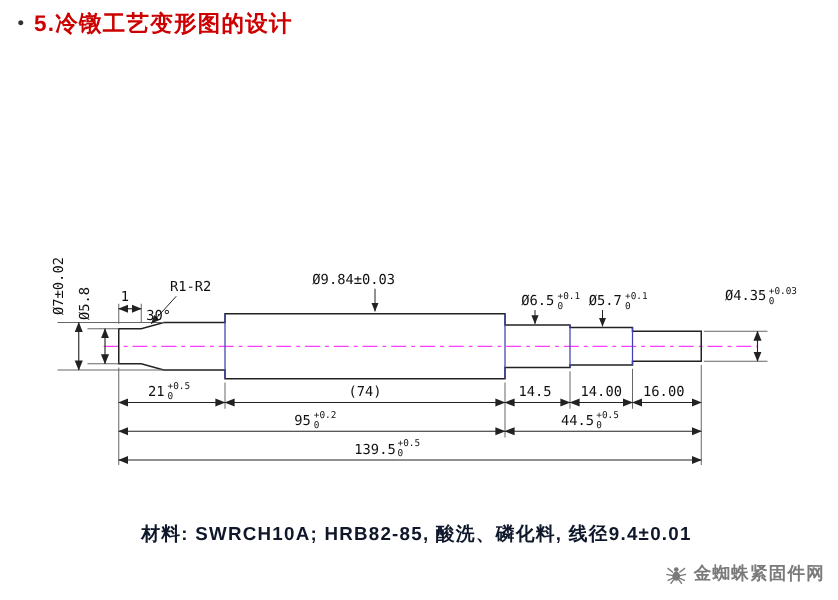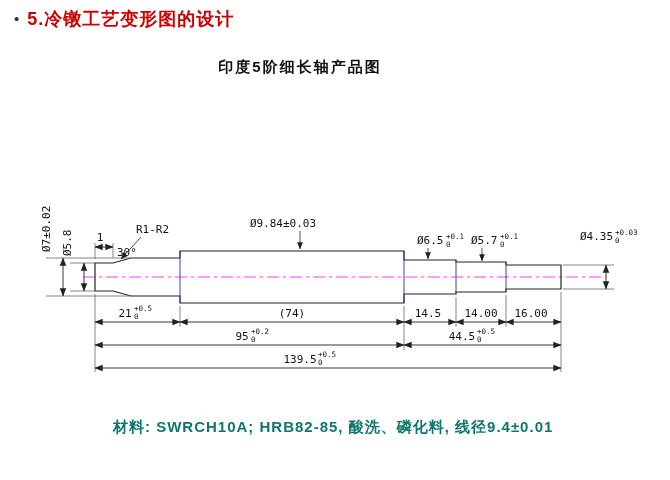--- a/index.html
+++ b/index.html
@@ -6,21 +6,21 @@
   .page{position:relative;width:670px;height:480px;background:#ffffff;overflow:hidden;
         font-family:"Liberation Sans",sans-serif;}
   .title-row{position:absolute;left:14px;top:8px;display:flex;align-items:flex-start;}
   .bullet{color:#333;font-size:15px;line-height:22px;margin-right:8px;}
   .page-title{margin:0;font-size:18px;font-weight:bold;color:var(--title-red,#cc0000);
               letter-spacing:1px;line-height:22px;}
   .subtitle{position:absolute;left:150px;top:58px;width:300px;text-align:center;
             font-size:15px;font-weight:bold;color:#111;letter-spacing:2px;}
   .drawing{position:absolute;left:0;top:0;}
   .material{position:absolute;left:113px;top:418px;font-size:15px;font-weight:bold;
-            color:#0f766e;letter-spacing:1px;}
+            color:#0f172a;letter-spacing:1px;}
   .watermark{position:absolute;right:10px;top:450px;display:flex;align-items:center;
              color:var(--watermark-gray,#7a7a7a);font-size:14px;font-weight:bold;letter-spacing:1px;}
   .watermark svg{margin-right:4px;}
 
   
   .outline{fill:none;stroke:var(--line-dark,#222);stroke-width:1.2;}
   .stepline{stroke:var(--step-blue,#4040b0);stroke-width:1;}
   .center{stroke:var(--centerline-magenta,#ff3dff);stroke-width:1;stroke-dasharray:12 4 3 4;}
   .ext{stroke:var(--ext-gray,#666);stroke-width:0.8;}
   .dim{stroke:var(--line-dark,#222);stroke-width:0.9;fill:none;}
@@ -31,21 +31,20 @@
 </head>
 <body>
 
 <div class="page">
 
   <div class="title-row">
     <span class="bullet">•</span>
     <h1 class="page-title">5.冷镦工艺变形图的设计</h1>
   </div>
 
-  <div class="subtitle">印度5阶细长轴产品图</div>
 
   <svg class="drawing" width="670" height="480" viewBox="0 0 670 480">
     <defs>
       <marker id="arr" viewBox="0 0 10 10" refX="9.5" refY="5" markerWidth="9" markerHeight="9" orient="auto-start-reverse">
         <path d="M0,1 L10,5 L0,9 Z" fill="#222"></path>
       </marker>
     </defs>
 
     <line class="center" x1="83" y1="277" x2="606" y2="277"></line>
 
@@ -160,14 +159,24 @@
     <g>
       <line class="dim" x1="95" y1="368" x2="561" y2="368" marker-start="url(#arr)" marker-end="url(#arr)"></line>
       <text class="d" x="300" y="363" text-anchor="middle">139.5</text>
       <text class="tol" x="318" y="357">+0.5</text>
       <text class="tol" x="318" y="365">0</text>
     </g>
   </svg>
 
   <div class="material">材料: SWRCH10A; HRB82-85, 酸洗、磷化料, 线径9.4±0.01</div>
 
+  <div class="watermark">
+    <svg width="20" height="17" viewBox="0 0 20 17">
+      <g stroke="#7a7a7a" stroke-width="1.1" fill="none">
+        <path d="M7.5,7 L3,3.5 M7.3,9.5 L2,8.5 M7.5,11.5 L3,13.5 M8.2,12.5 L5.5,16 M12.5,7 L17,3.5 M12.7,9.5 L18,8.5 M12.5,11.5 L17,13.5 M11.8,12.5 L14.5,16"></path>
+      </g>
+      <ellipse cx="10" cy="10" rx="3.1" ry="3.6" fill="#7a7a7a"></ellipse>
+      <circle cx="10" cy="4.6" r="1.9" fill="#7a7a7a"></circle>
+    </svg>
+    <span>金蜘蛛紧固件网</span>
+  </div>
 
 </div>
 
 </body></html>

